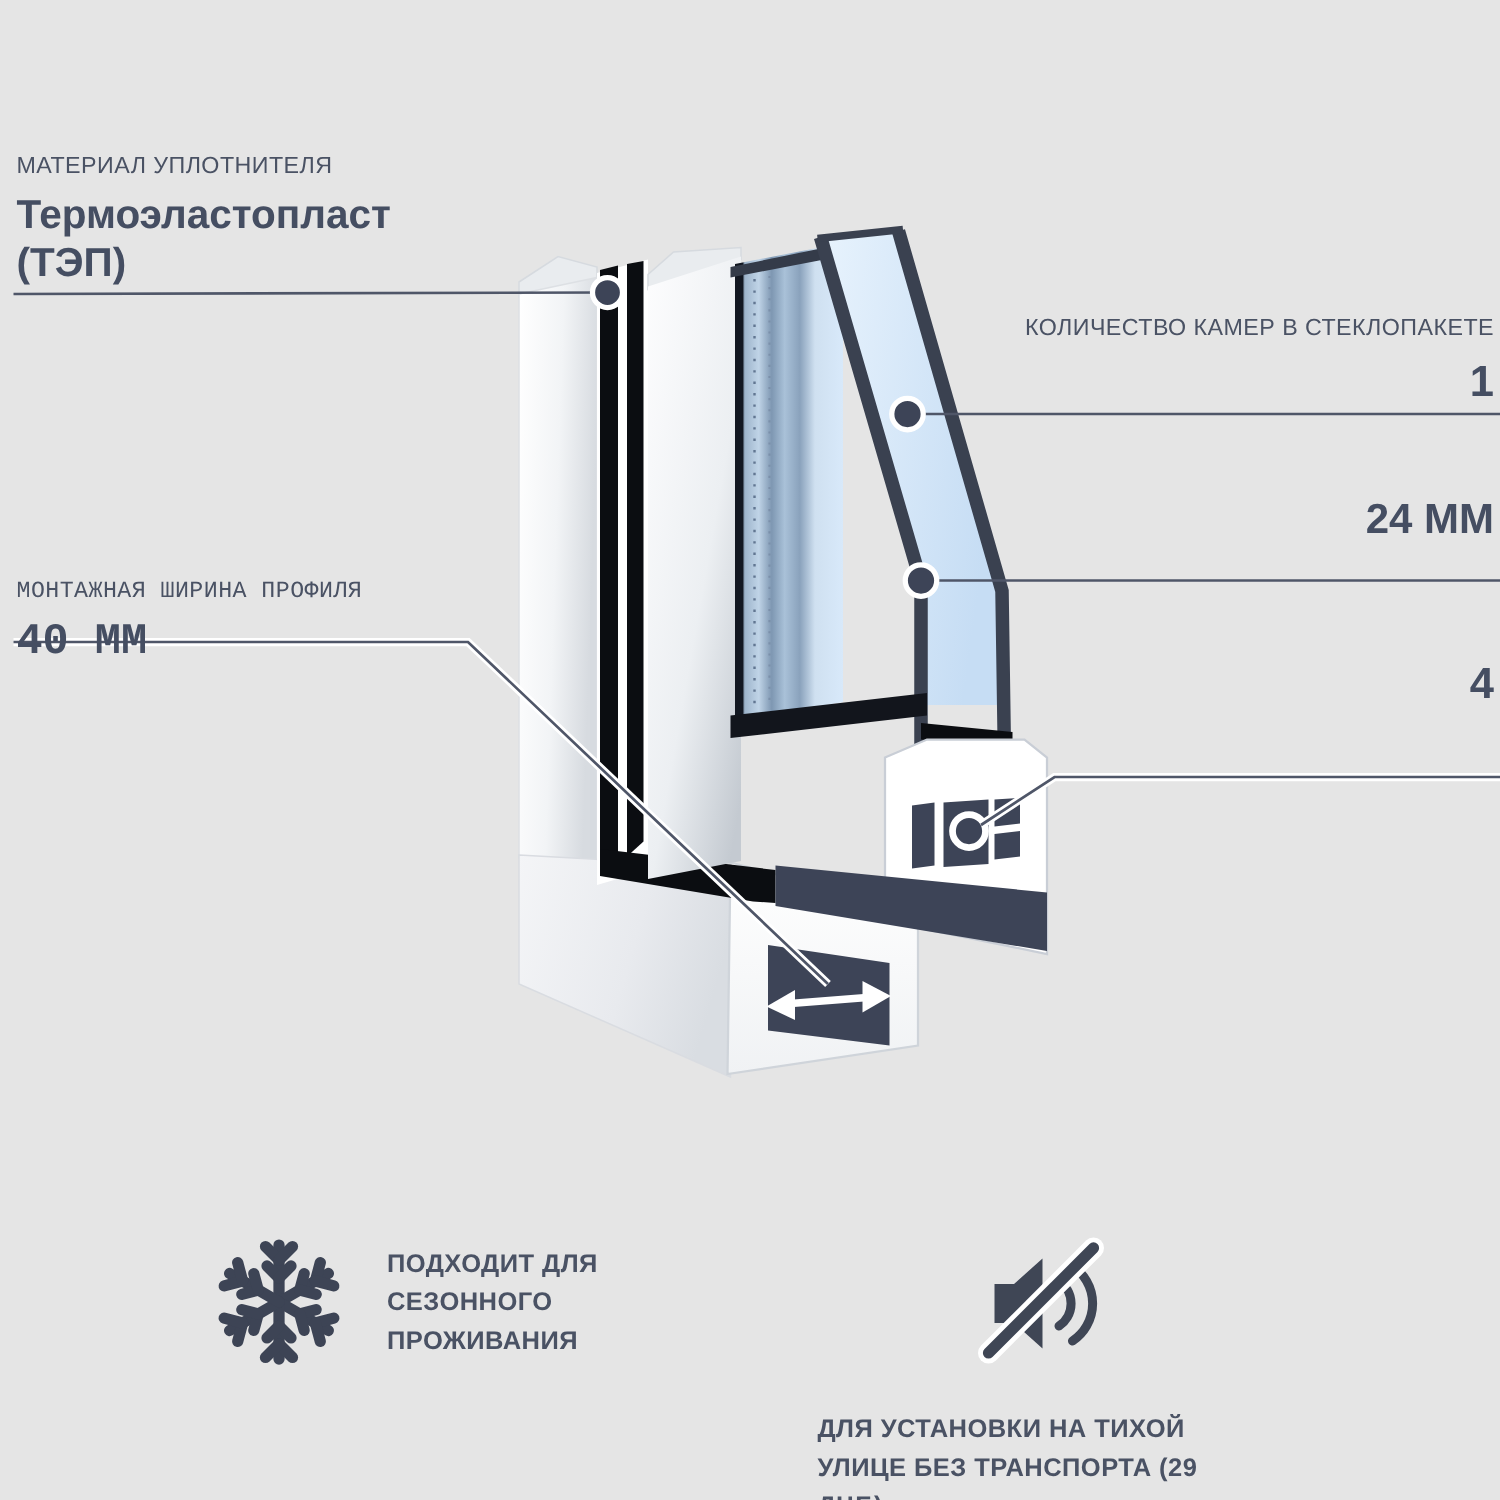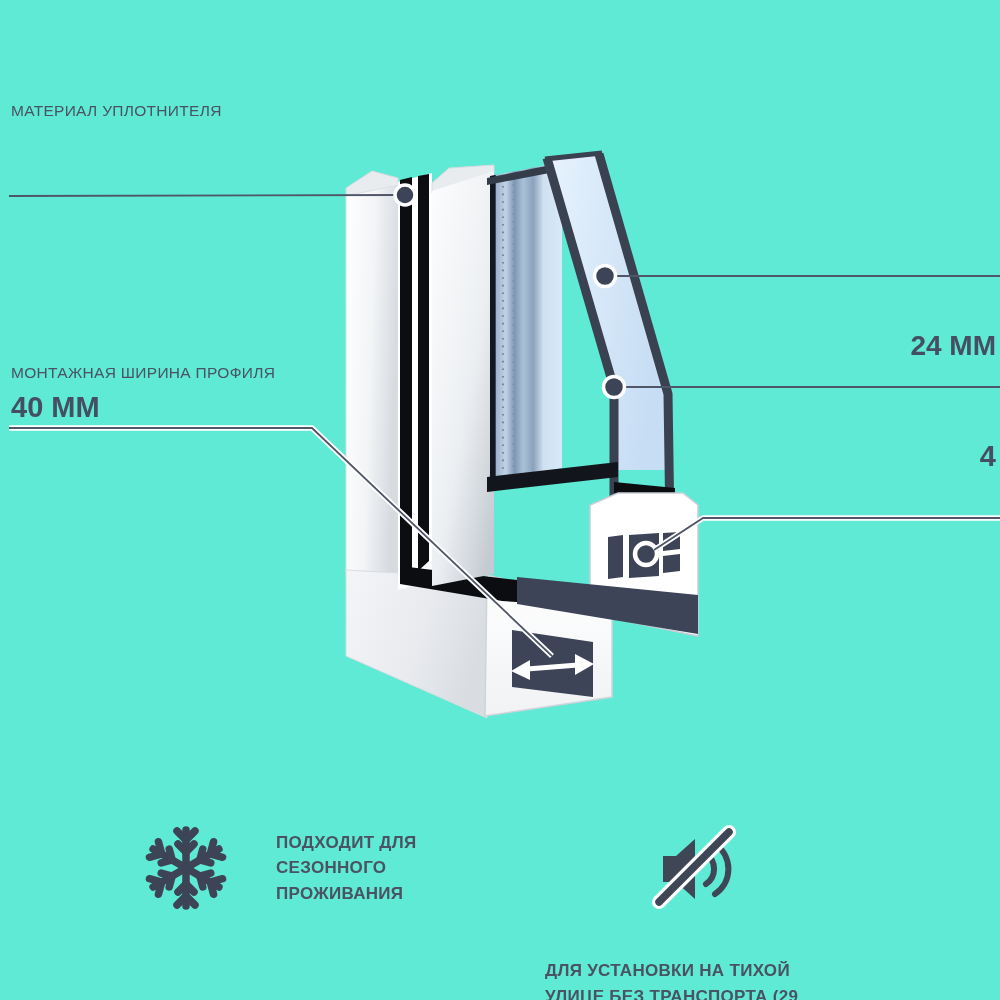--- a/index.html
+++ b/index.html
@@ -1,42 +1,42 @@
 <!DOCTYPE html>
 <html><head>
 <meta charset="utf-8">
 <style>
   html,body{margin:0;padding:0;background:#ffffff;}
   .stage{
-    position:relative;width:1000px;height:1000px;background:#5eead4;overflow:hidden;
+    position:relative;width:1000px;height:1000px;background:#e5e5e5;overflow:hidden;
     font-family:"Liberation Sans", sans-serif;
   }
   .diagram-svg{position:absolute;left:0;top:0;width:1000px;height:1000px;}
   .callout{position:absolute;}
   .callout .lbl{
     font-size:15.5px;font-weight:500;letter-spacing:.3px;color:#4a5264;
     text-transform:uppercase;line-height:1.55;
   }
   .callout .val{
     font-size:27px;font-weight:700;color:#454e62;line-height:1.18;margin-top:5px;
   }
   .c-left{text-align:left;}
   .c-right{text-align:right;right:4px;}
   #co-seal{left:11px;top:99px;width:300px;}
   #co-seal .val{font-size:27px;}
-  #co-width{left:11px;top:361px;width:320px;}
+  #co-width{left:11px;top:382px;width:320px;font-family:Liberation Mono, monospace;}
   #co-width .val{font-size:29px;}
   #co-glass-chambers{top:207px;width:340px;}
   #co-glass-chambers .val{font-size:29px;margin-top:7px;}
   #co-thickness{top:323px;width:340px;}
   #co-thickness .val{font-size:28px;margin-top:6px;}
   #co-profile-chambers{top:436px;width:262px;}
   #co-profile-chambers .val{font-size:29px;margin-top:3px;}
   .feature{
-    position:absolute;display:flex;align-items:center;gap:44px;
+    position:absolute;display:flex;align-items:center;gap:26px;
   }
   #feature-season{left:140px;top:822px;width:330px;}
   #feature-noise{left:495px;top:822px;width:400px;flex-direction:column;}
   .feature .f-icon{flex:0 0 auto;}
   .feature .f-text{
     font-size:17px;font-weight:700;letter-spacing:.3px;color:#4a5264;
     text-transform:uppercase;line-height:1.5;
   }
   #feature-season .f-text{width:235px;}
   #feature-noise .f-text{width:300px;}
@@ -158,22 +158,27 @@
     </g>
     <g fill="#3d4457" stroke="#ffffff" stroke-width="3.5">
       <circle cx="405" cy="195" r="10"></circle>
       <circle cx="605" cy="276" r="10.5"></circle>
       <circle cx="614" cy="387" r="10.5"></circle>
     </g>
   </svg>
 
   <div class="callout c-left" id="co-seal">
     <div class="lbl">МАТЕРИАЛ УПЛОТНИТЕЛЯ</div>
-  </div>
-
+    <div class="val">Термоэластопласт (ТЭП)</div>
+  </div>
+
+  <div class="callout c-right" id="co-glass-chambers">
+    <div class="lbl">КОЛИЧЕСТВО КАМЕР В СТЕКЛОПАКЕТЕ</div>
+    <div class="val">1</div>
+  </div>
 
   <div class="callout c-right" id="co-thickness">
     <div class="val">24 ММ</div>
   </div>
 
   <div class="callout c-left" id="co-width">
     <div class="lbl">МОНТАЖНАЯ ШИРИНА ПРОФИЛЯ</div>
     <div class="val">40 ММ</div>
   </div>
 

